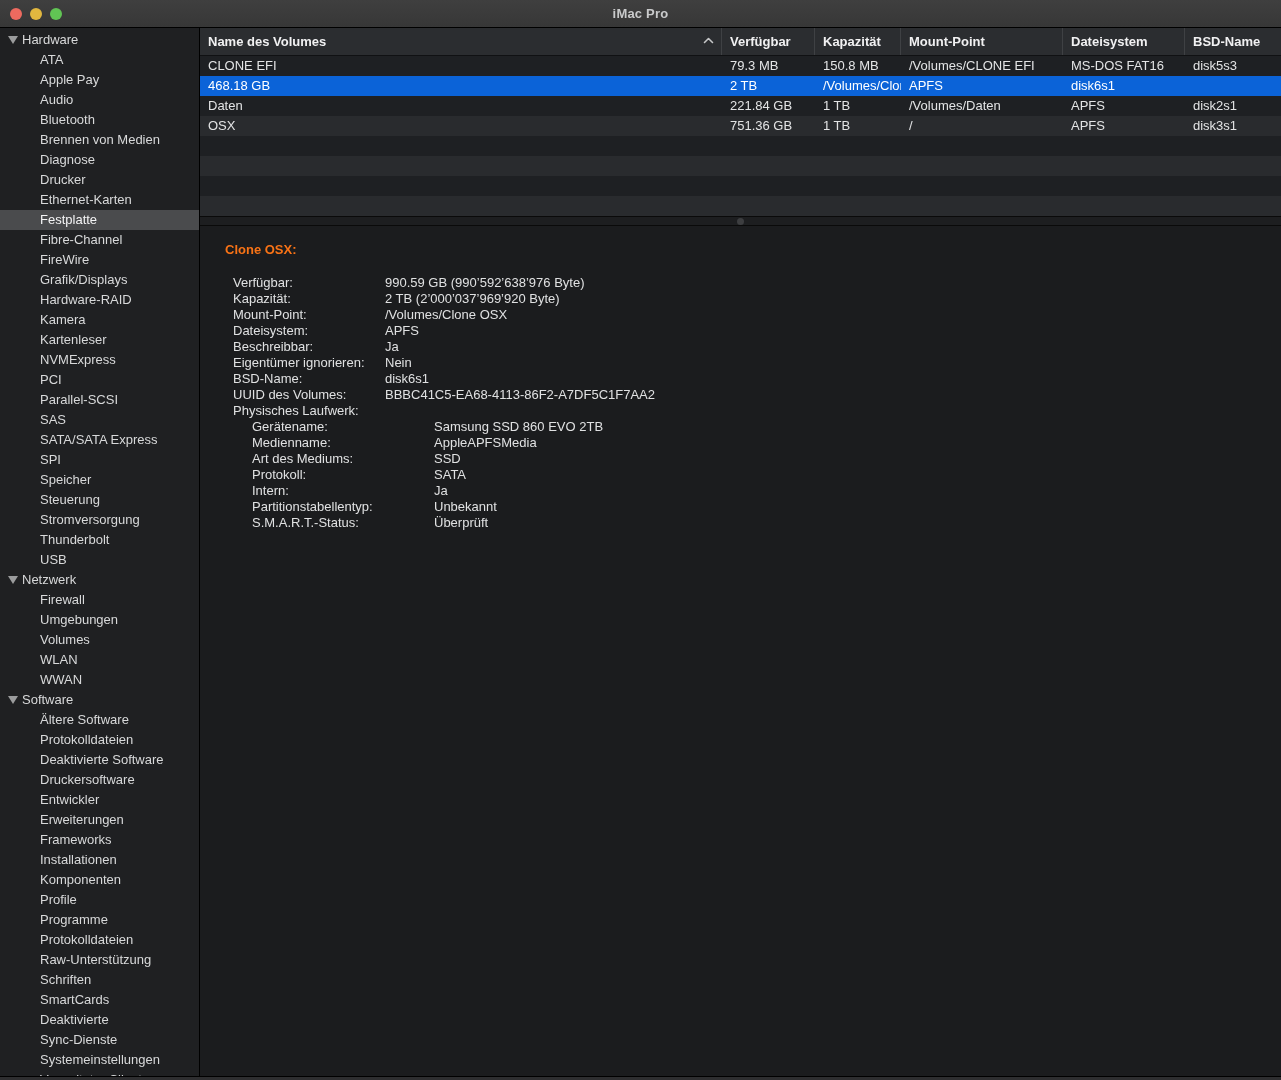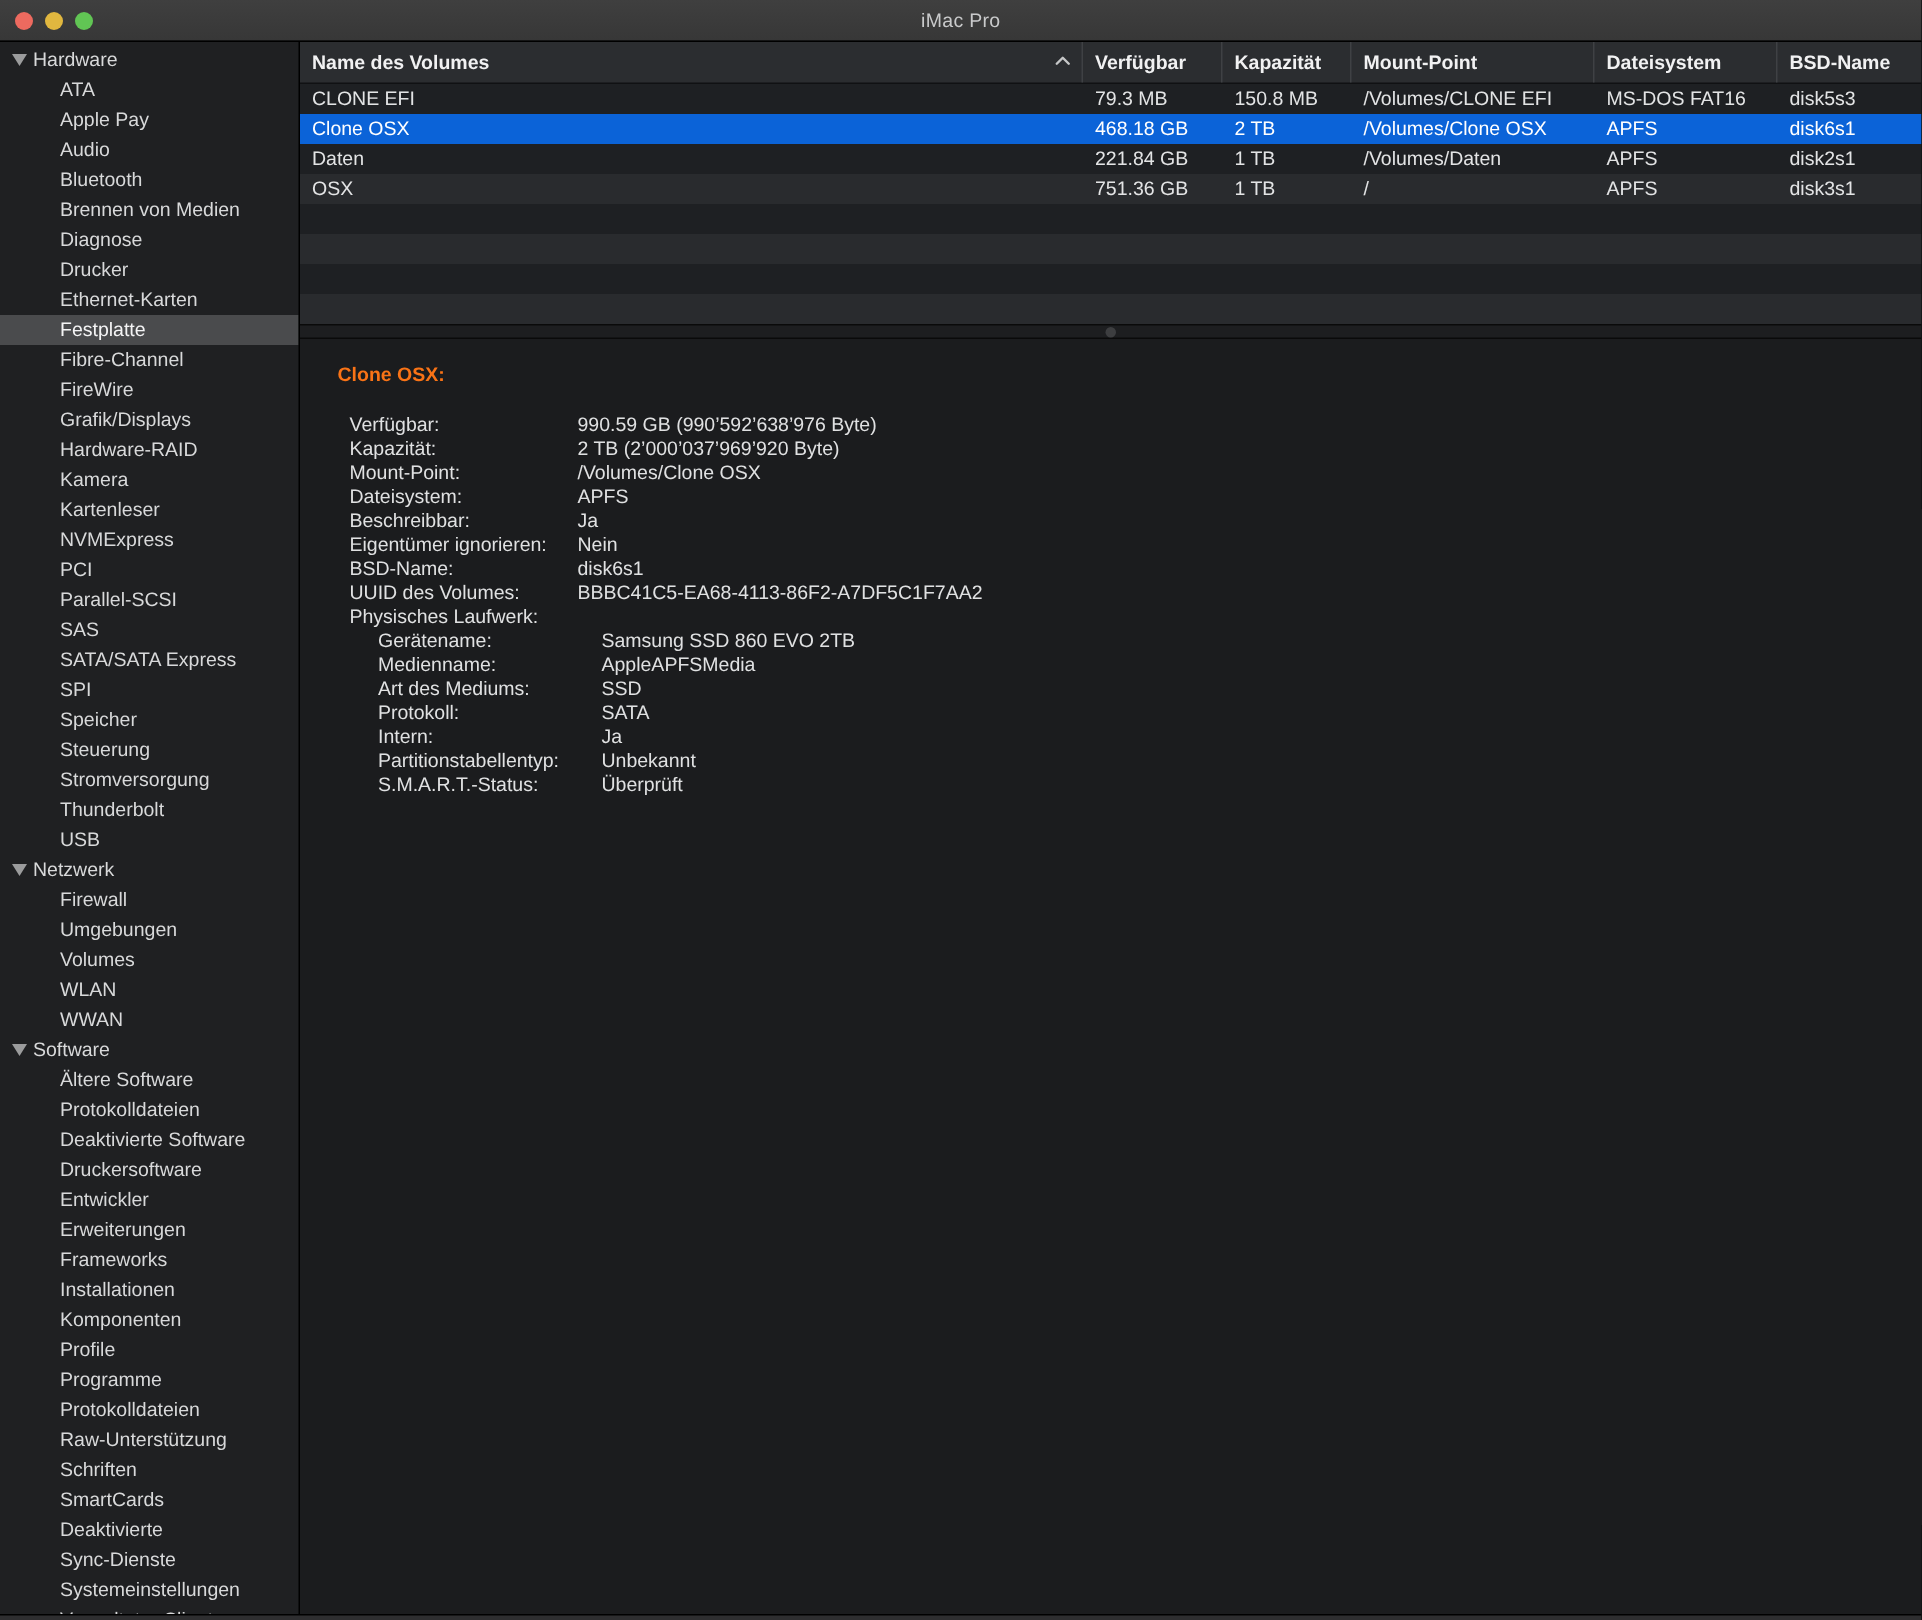--- a/index.html
+++ b/index.html
@@ -10,21 +10,21 @@
 
   
   .titlebar { position:relative; height:28px; flex:0 0 28px;
     background:linear-gradient(#3f3f3f,#373737); border-bottom:1px solid #000; }
   .traffic-lights { position:absolute; left:10px; top:8px; display:flex; gap:8px; }
   .tl { width:12px; height:12px; border-radius:50%; display:inline-block; cursor:pointer; }
   .tl.red   { background:#ed6a5f; }
   .tl.yellow{ background:#e1b73f; }
   .tl.green { background:#61c554; }
   .titlebar .title { position:absolute; left:0; right:0; top:0; height:28px; line-height:27px;
-    text-align:center; color:#c9cacb; font-size:13px; font-weight:400; letter-spacing:.2px; }
+    text-align:center; color:#c9cacb; font-size:13px; font-weight:700; letter-spacing:.2px; }
 
   
   .content { display:flex; height:1048px; flex:0 0 1048px; }
 
   
   .sidebar { width:200px; flex:0 0 200px; background:#1f2022; border-right:1px solid #000;
     overflow:hidden; padding-top:2px; }
   .side-row { height:20px; line-height:20px; font-size:13px; color:#d8d9da; white-space:nowrap; cursor:default; }
   .side-group { padding-left:8px; display:flex; align-items:center; }
   .side-group .tri { width:0; height:0; border-left:5.5px solid transparent; border-right:5.5px solid transparent;
@@ -55,21 +55,21 @@
     border-bottom:1px solid #0a0a0a; position:relative; cursor:row-resize; }
   .splitter .dot { position:absolute; left:50%; top:50%; width:7px; height:7px; margin:-3.5px 0 0 -3.5px;
     border-radius:50%; background:#3d3e40; }
 
   .details { flex:1 1 auto; background:#1b1c1e; overflow:hidden; }
   .details-title { margin:16px 0 18px 25px; font-size:13px; font-weight:700; color:#f97316; }
   .detail-row { display:flex; line-height:16px; font-size:13px; color:#e0e1e2; white-space:nowrap; }
   .detail-row .lbl { flex:0 0 auto; }
   .detail-row.ind1 { padding-left:33px; }
   .detail-row.ind1 .lbl { width:152px; }
-  .detail-row.ind2 { padding-left:52px; }
+  .detail-row.ind2 { padding-left:52px;gap:33px; }
   .detail-row.ind2 .lbl { width:149px; }
   .detail-row .val { flex:1 1 auto; }
 
   .bottom-strip { height:4px; flex:0 0 4px; background:#2e2e30; border-top:1px solid #000; }
 </style>
 </head>
 <body>
 
 <div class="window">
 
@@ -163,21 +163,20 @@
       <div class="table-body" id="table-body">
           <div class="tr dark">
             <div class="td">CLONE EFI</div>
             <div class="td">79.3 MB</div>
             <div class="td">150.8 MB</div>
             <div class="td">/Volumes/CLONE EFI</div>
             <div class="td">MS-DOS FAT16</div>
             <div class="td">disk5s3</div>
           </div>
           <div class="tr selected">
-            <div class="td">Clone OSX</div>
             <div class="td">468.18 GB</div>
             <div class="td">2 TB</div>
             <div class="td">/Volumes/Clone OSX</div>
             <div class="td">APFS</div>
             <div class="td">disk6s1</div>
           </div>
           <div class="tr dark">
             <div class="td">Daten</div>
             <div class="td">221.84 GB</div>
             <div class="td">1 TB</div>

